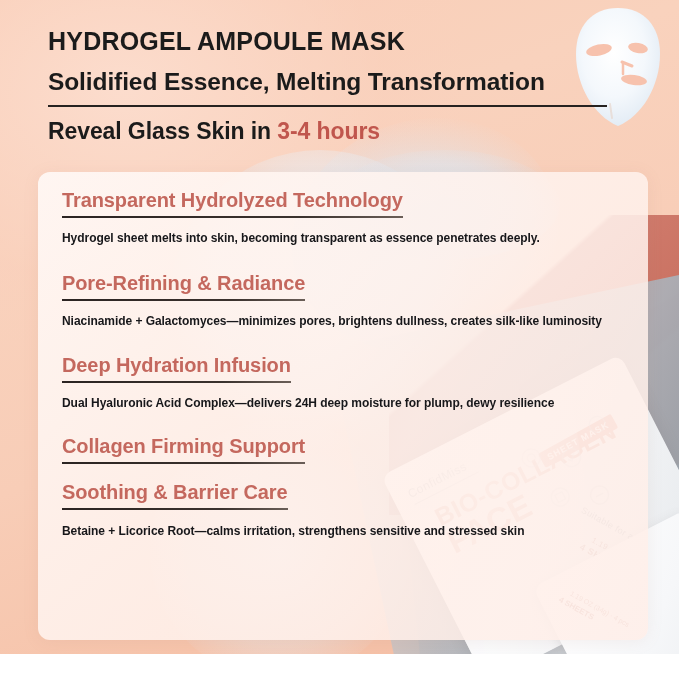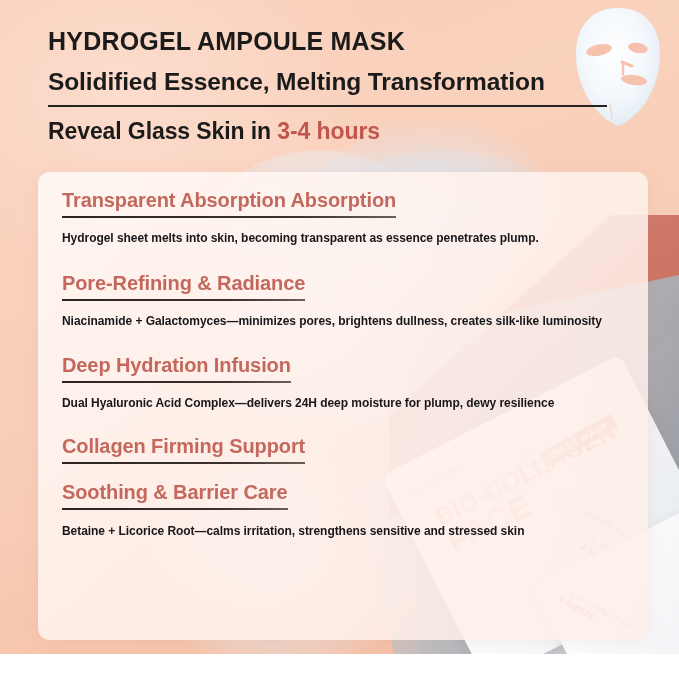--- a/index.html
+++ b/index.html
@@ -323,22 +323,22 @@
     <h1 class="h-kicker">HYDROGEL AMPOULE MASK</h1>
     <h2 class="h-sub">Solidified Essence, Melting Transformation</h2>
     <div class="h-rule"></div>
     <h2 class="h-promise"><span>Reveal Glass Skin in </span><span class="accent">3-4 hours</span></h2>
   </div>
 
   <div class="feature-card">
     <div class="features">
 
       <div class="feature f1">
-        <div class="f-head">Transparent Absorption Absorption</div>
-        <p class="f-desc">Hydrogel sheet melts into skin, becoming transparent as essence penetrates plump.</p>
+        <div class="f-head">Transparent Hydrolyzed Technology</div>
+        <p class="f-desc">Hydrogel sheet melts into skin, becoming transparent as essence penetrates deeply.</p>
       </div>
 
       <div class="feature f2">
         <div class="f-head">Pore-Refining &amp; Radiance</div>
         <p class="f-desc">Niacinamide + Galactomyces—minimizes pores, brightens dullness, creates silk-like luminosity</p>
       </div>
 
       <div class="feature f3">
         <div class="f-head">Deep Hydration Infusion</div>
         <p class="f-desc">Dual Hyaluronic Acid Complex—delivers 24H deep moisture for plump, dewy resilience</p>

